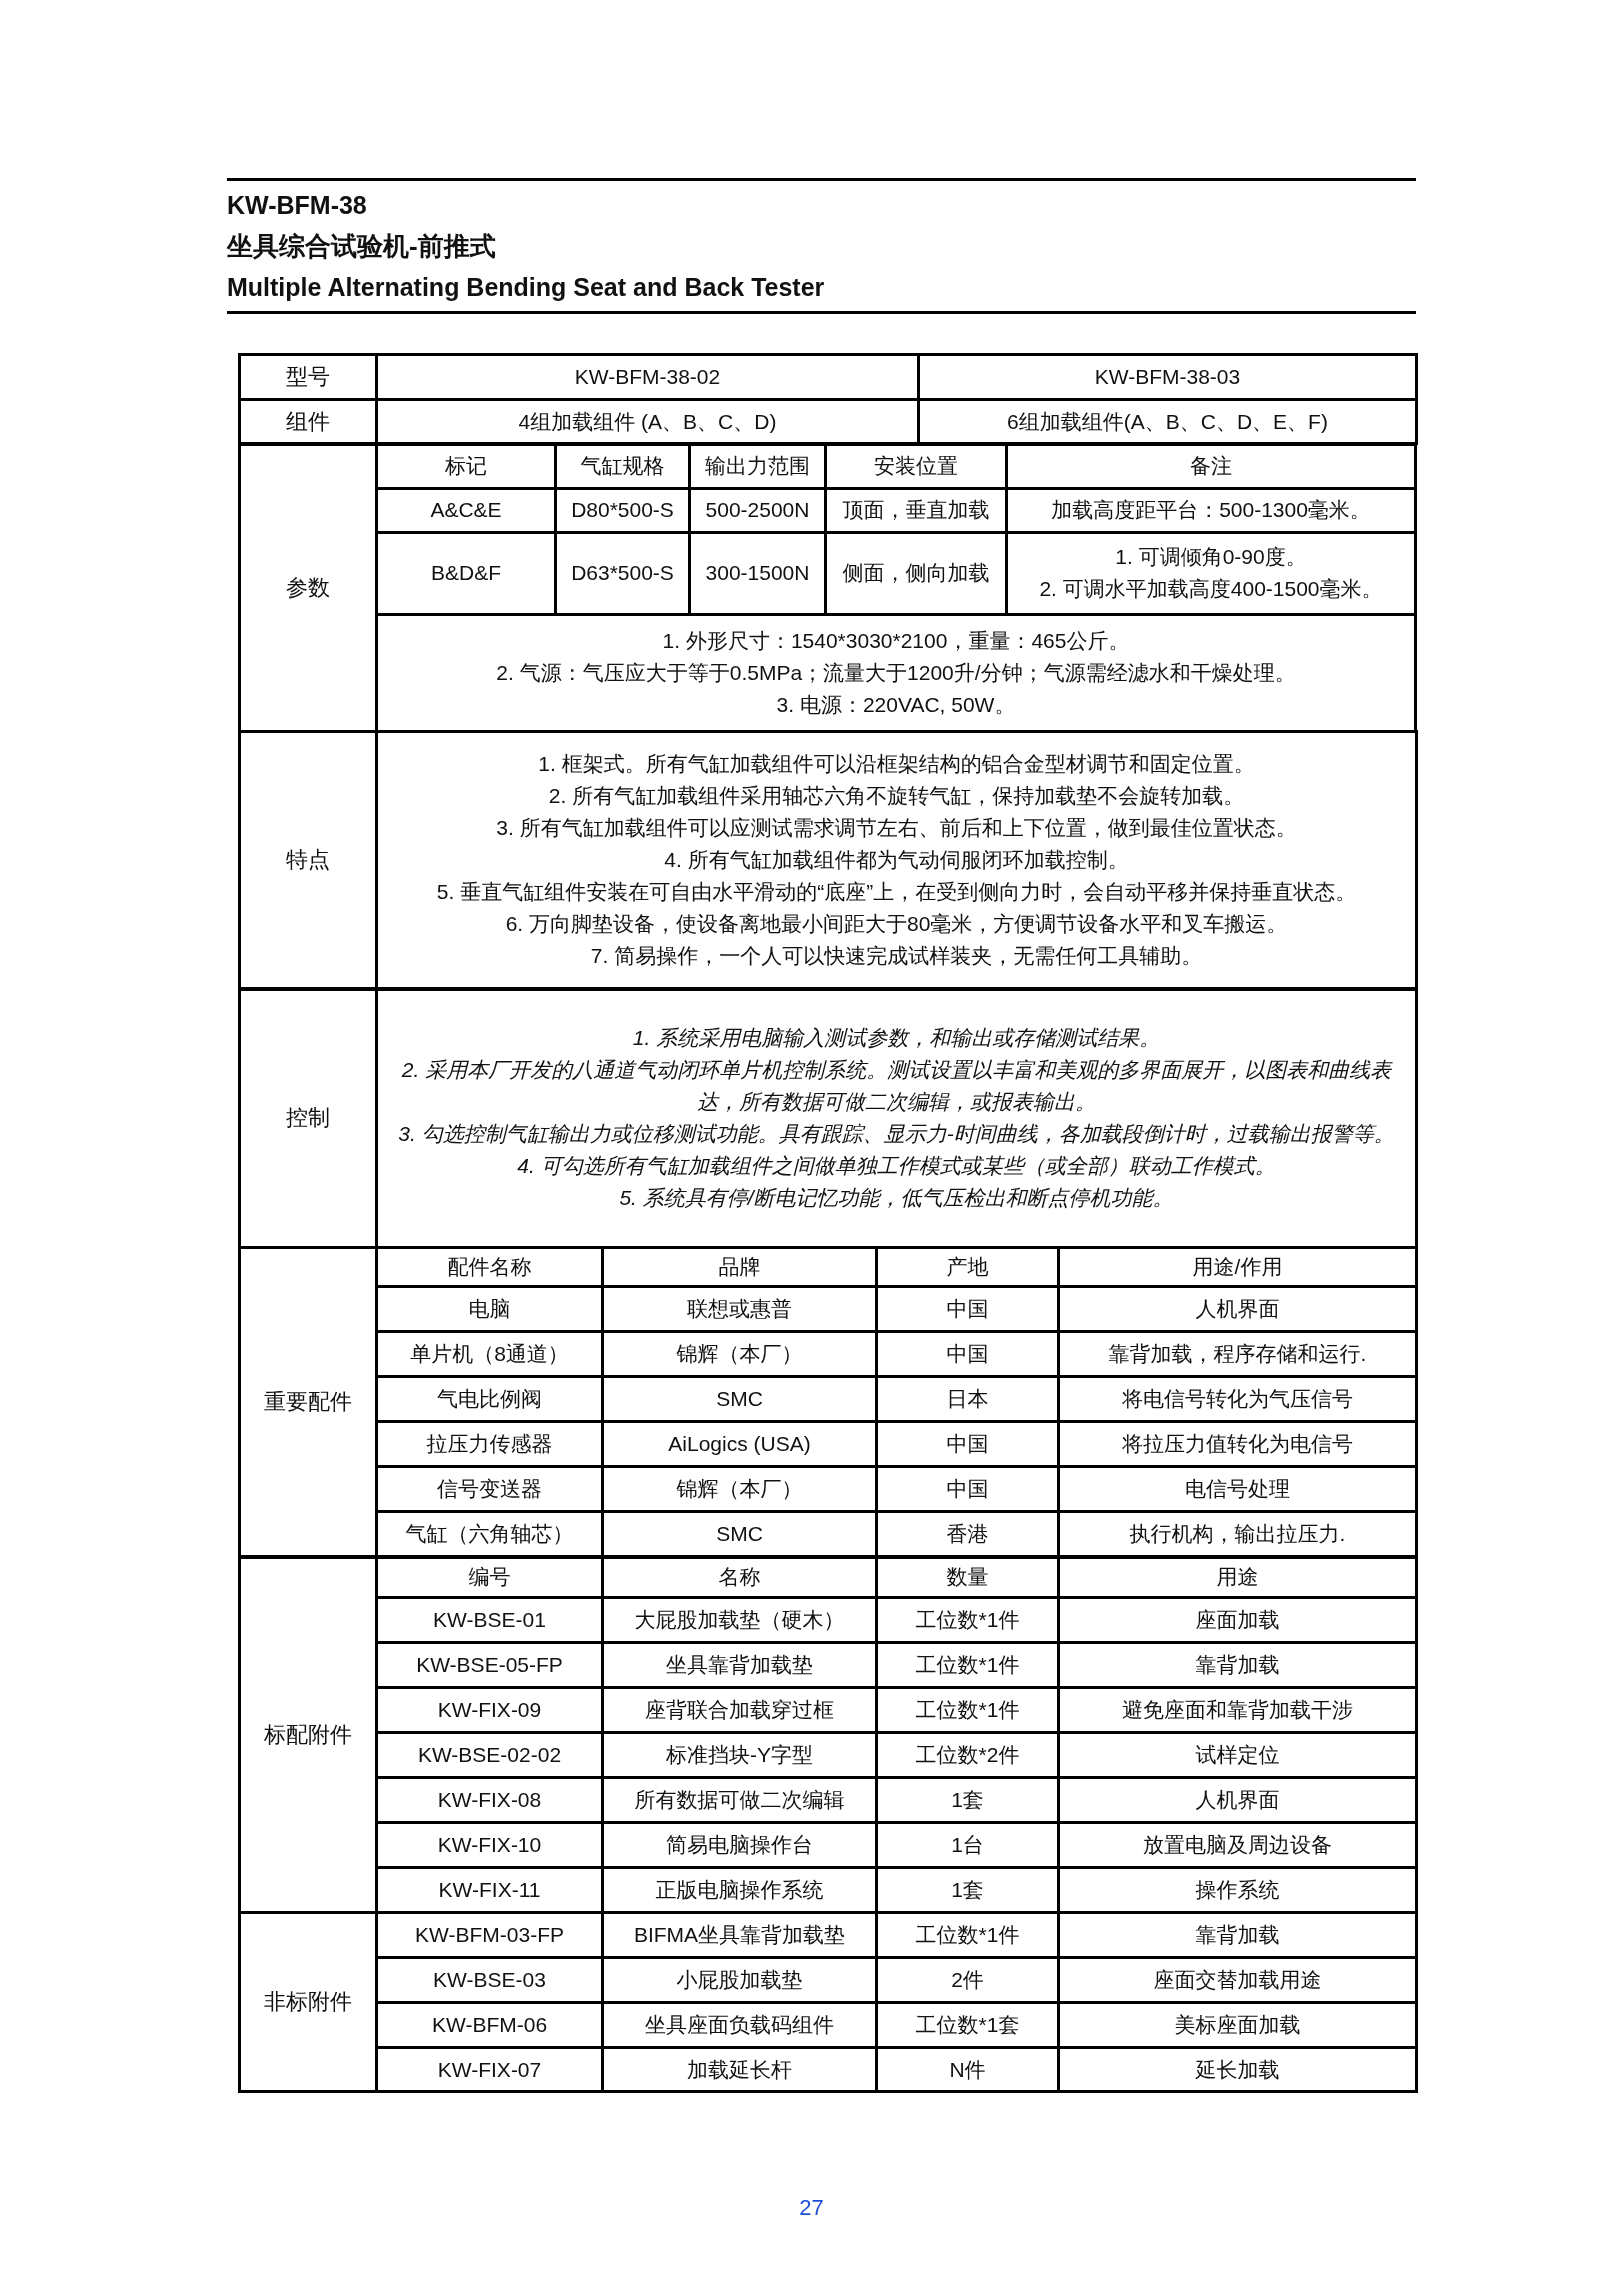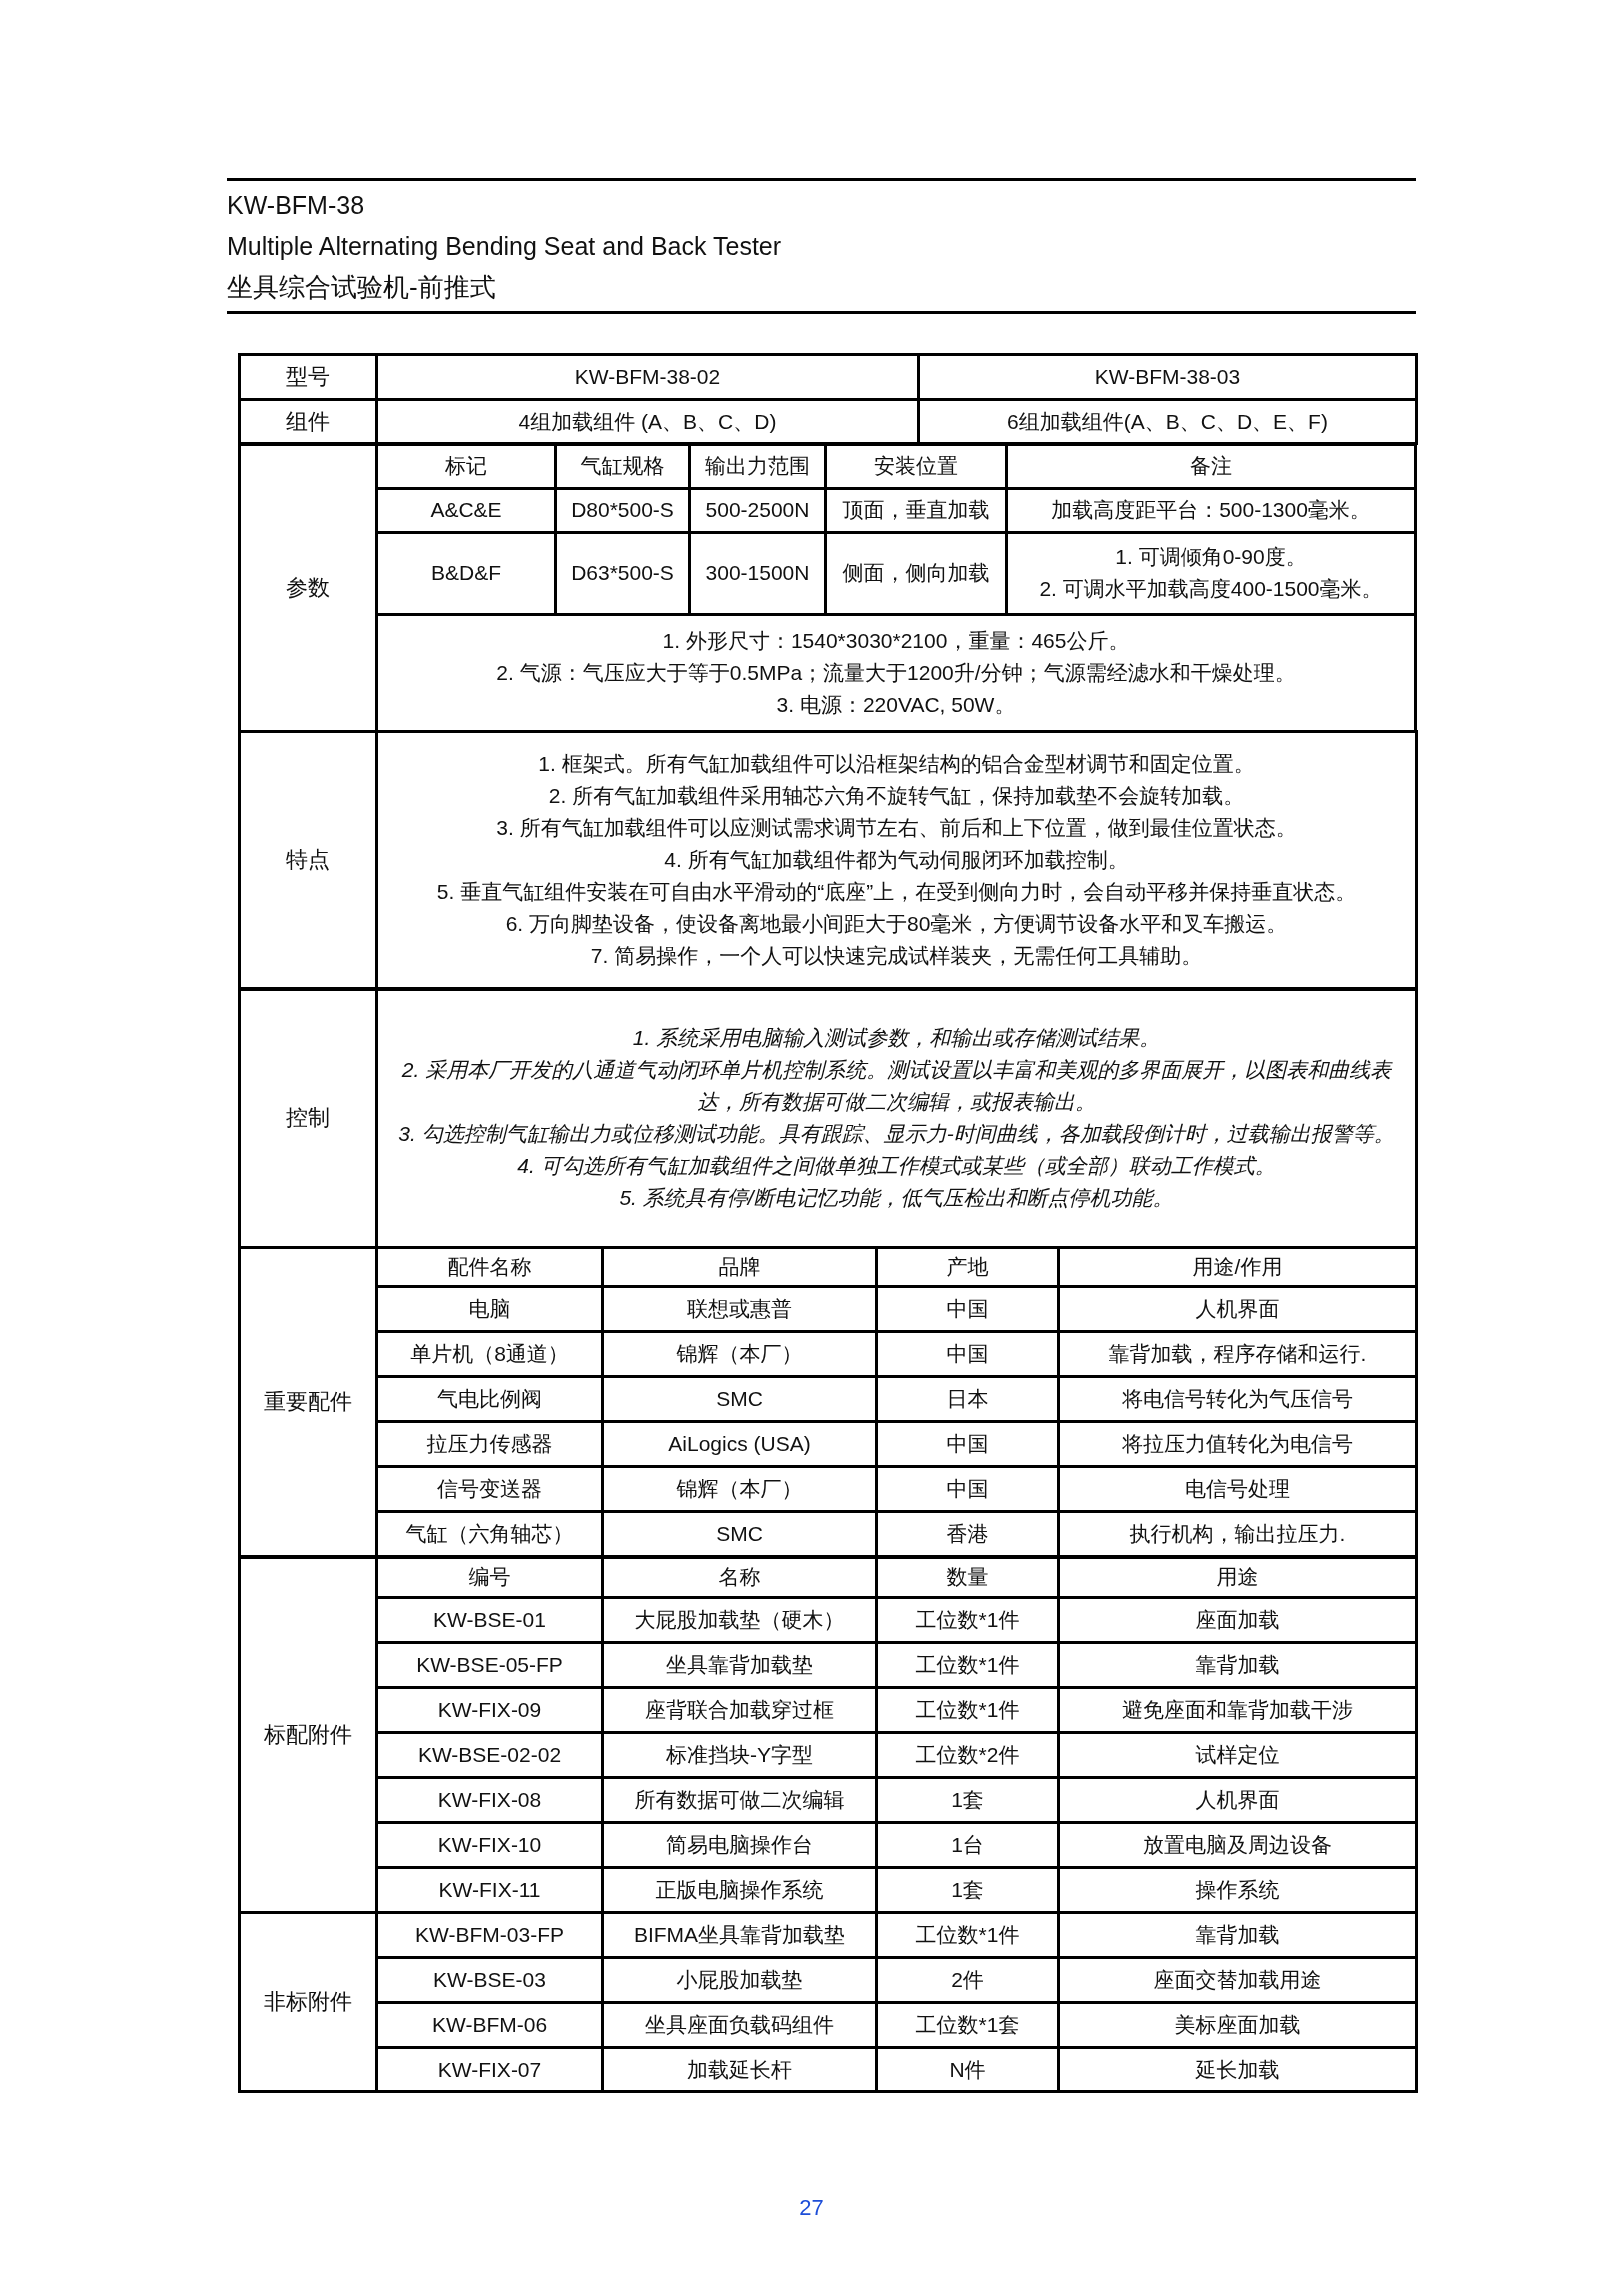--- a/index.html
+++ b/index.html
@@ -11,21 +11,21 @@
   }
   .page{position:relative;width:1623px;height:2295px;overflow:hidden;background:#fff;}
 
   
   .doc-header{
     position:absolute;left:227px;top:178px;width:1189px;
     border-top:3.4px solid #000;border-bottom:3.4px solid #000;
     padding:4.2px 0 2.5px 0;
   }
   .doc-header .line{
-    font-size:25px;line-height:41px;font-weight:400;
+    font-size:25px;line-height:41px;font-weight:700;
     white-space:nowrap;
   }
   .doc-header .cn{font-size:26px;}
 
   
   .tables{position:absolute;left:238px;top:353px;width:1184px;}
   table.sec{
     border-collapse:collapse;table-layout:fixed;width:1177px;
     font-size:21px;font-weight:300;
   }
@@ -64,22 +64,22 @@
     text-align:center;font-size:22px;color:#1d4ed8;
   }
 </style>
 </head>
 <body>
 
 <div class="page">
 
   <div class="doc-header">
     <div class="line">KW-BFM-38</div>
+    <div class="line cn">坐具综合试验机-前推式</div>
     <div class="line">Multiple Alternating Bending Seat and Back Tester</div>
-    <div class="line cn">坐具综合试验机-前推式</div>
   </div>
 
   <div class="tables">
 
     <table class="sec">
       <colgroup>
           <col style="width:137px">
           <col style="width:542px">
           <col style="width:498px">
         </colgroup>

